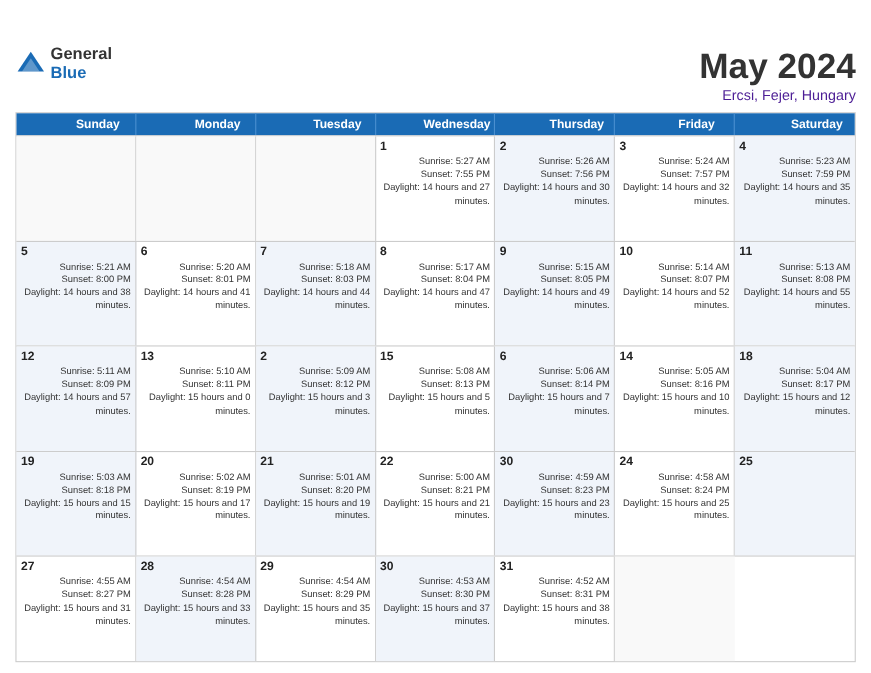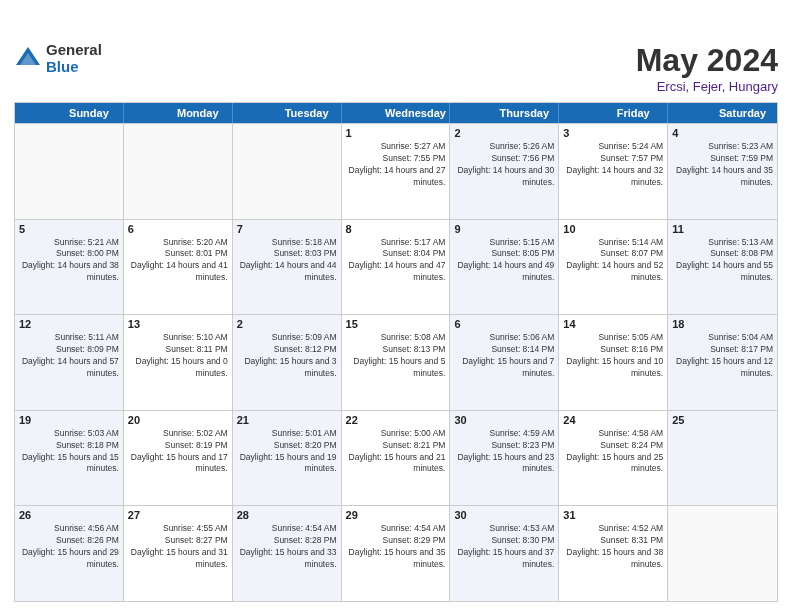--- a/index.html
+++ b/index.html
@@ -253,24 +253,20 @@
           </div>
           <div class="cal-cell">
             <span class="day-num">24</span>
             <div class="cell-info">Sunrise: 4:58 AM<br>Sunset: 8:24 PM<br>Daylight: 15 hours and 25 minutes.</div>
           </div>
           <div class="cal-cell shade">
             <span class="day-num">25</span>
           </div>
         </div>
         <div class="cal-row">
-          <div class="cal-cell shade">
-            <span class="day-num">26</span>
-            <div class="cell-info">Sunrise: 4:56 AM<br>Sunset: 8:26 PM<br>Daylight: 15 hours and 29 minutes.</div>
-          </div>
           <div class="cal-cell">
             <span class="day-num">27</span>
             <div class="cell-info">Sunrise: 4:55 AM<br>Sunset: 8:27 PM<br>Daylight: 15 hours and 31 minutes.</div>
           </div>
           <div class="cal-cell shade">
             <span class="day-num">28</span>
             <div class="cell-info">Sunrise: 4:54 AM<br>Sunset: 8:28 PM<br>Daylight: 15 hours and 33 minutes.</div>
           </div>
           <div class="cal-cell">
             <span class="day-num">29</span>

